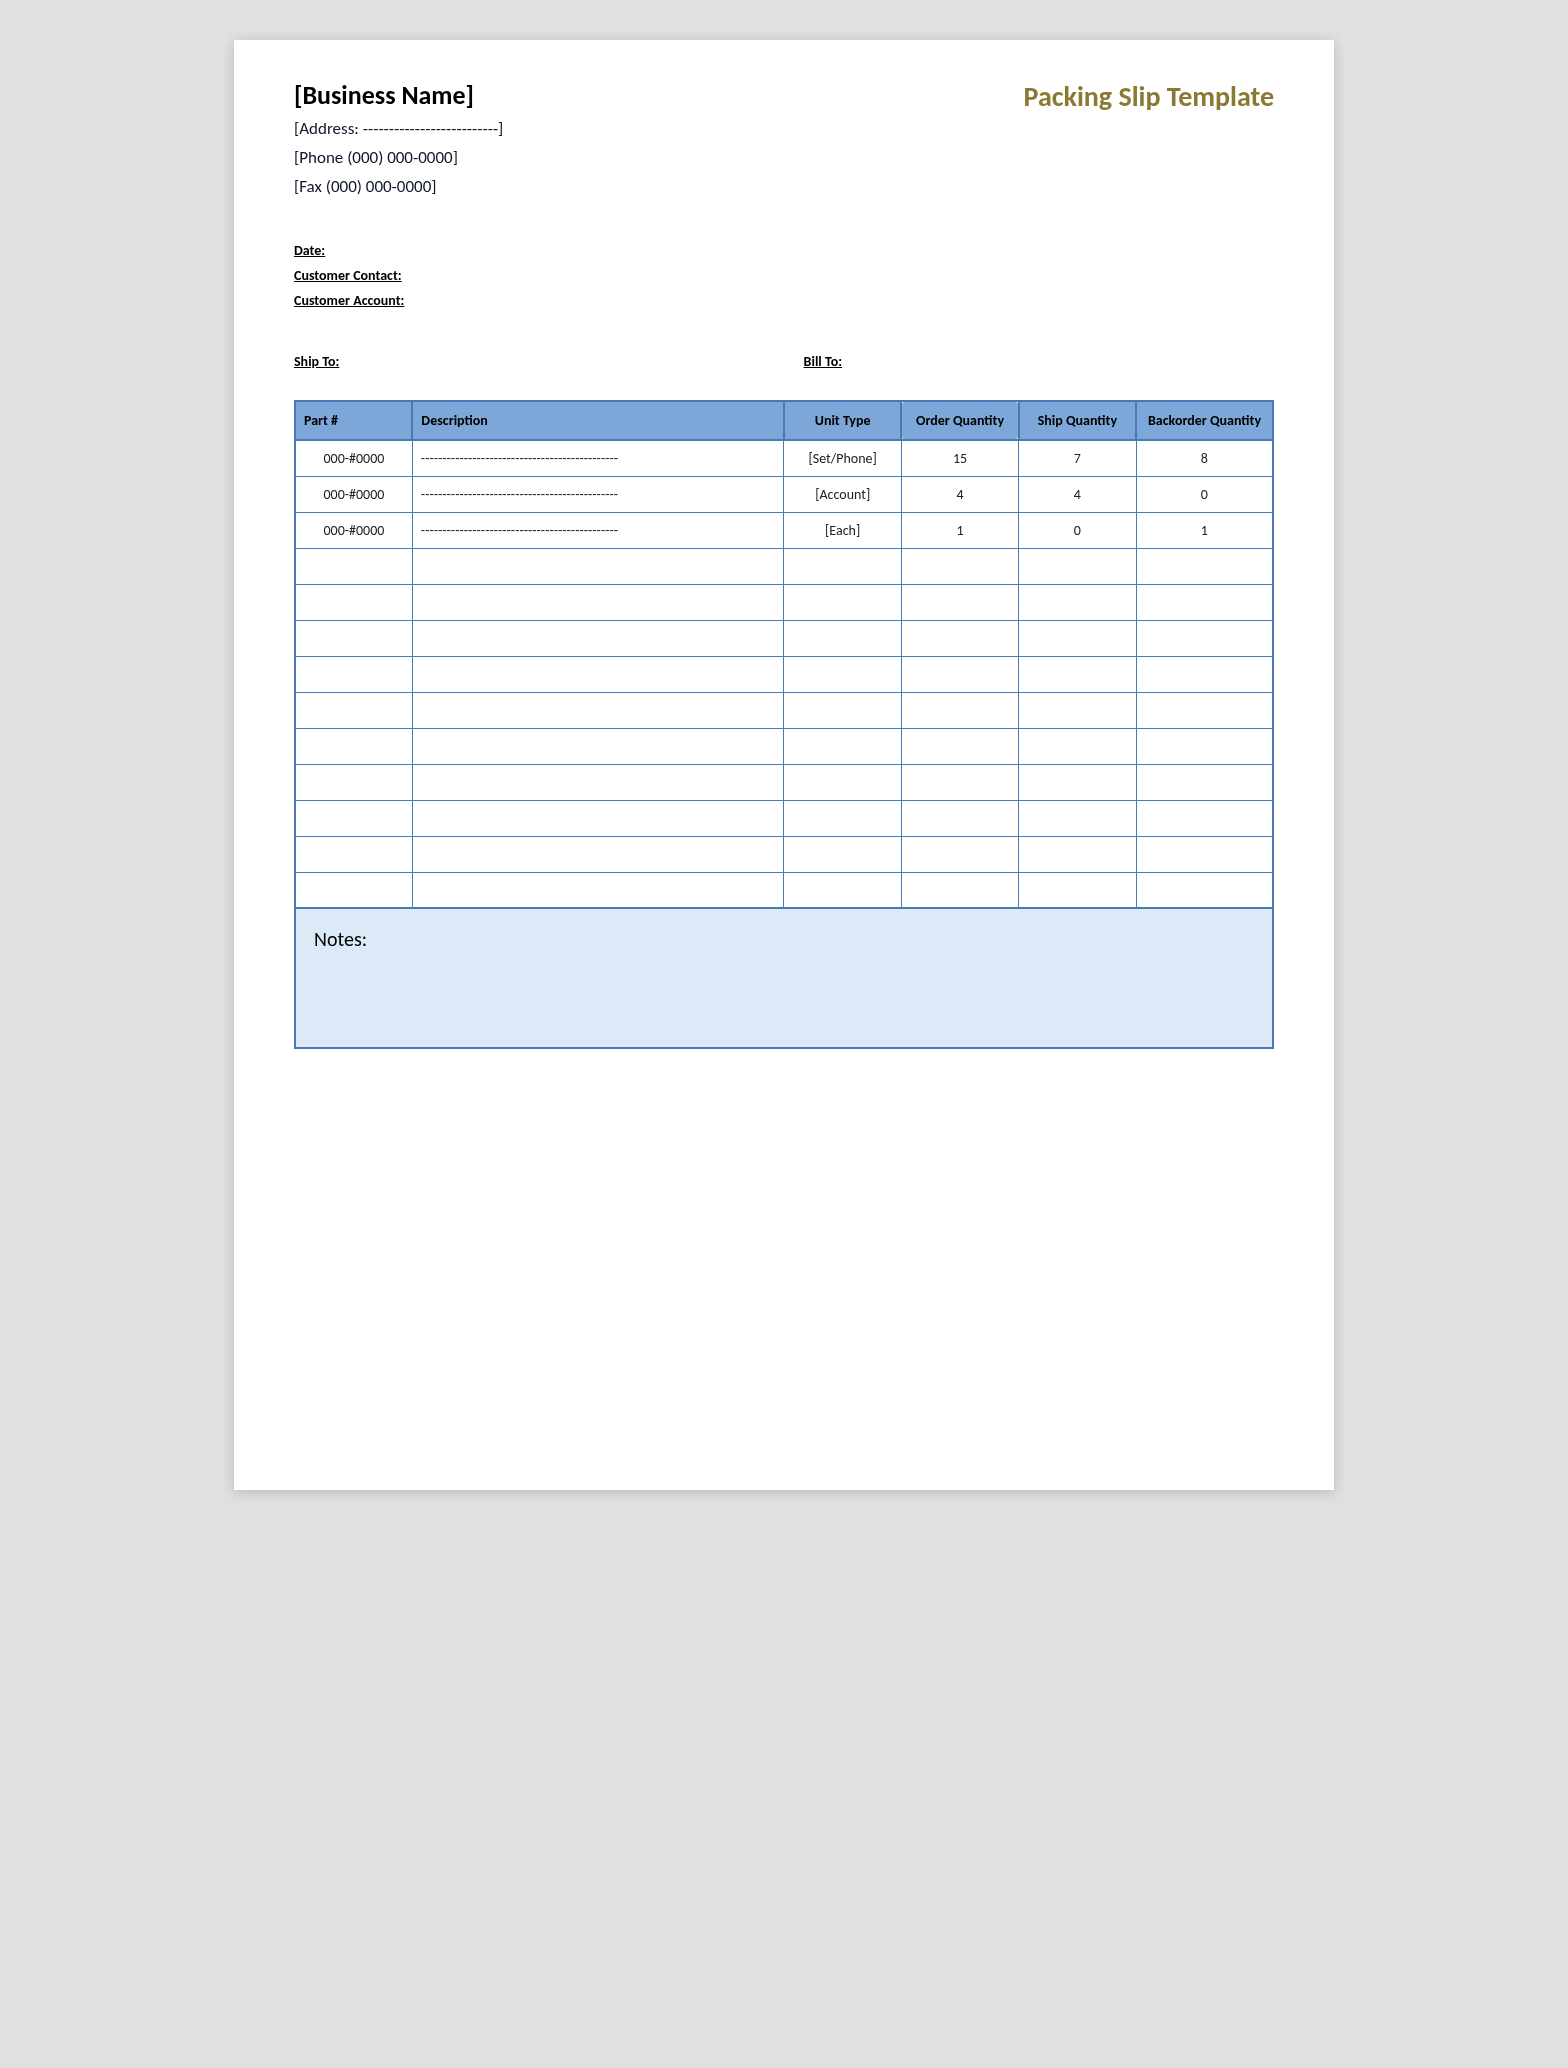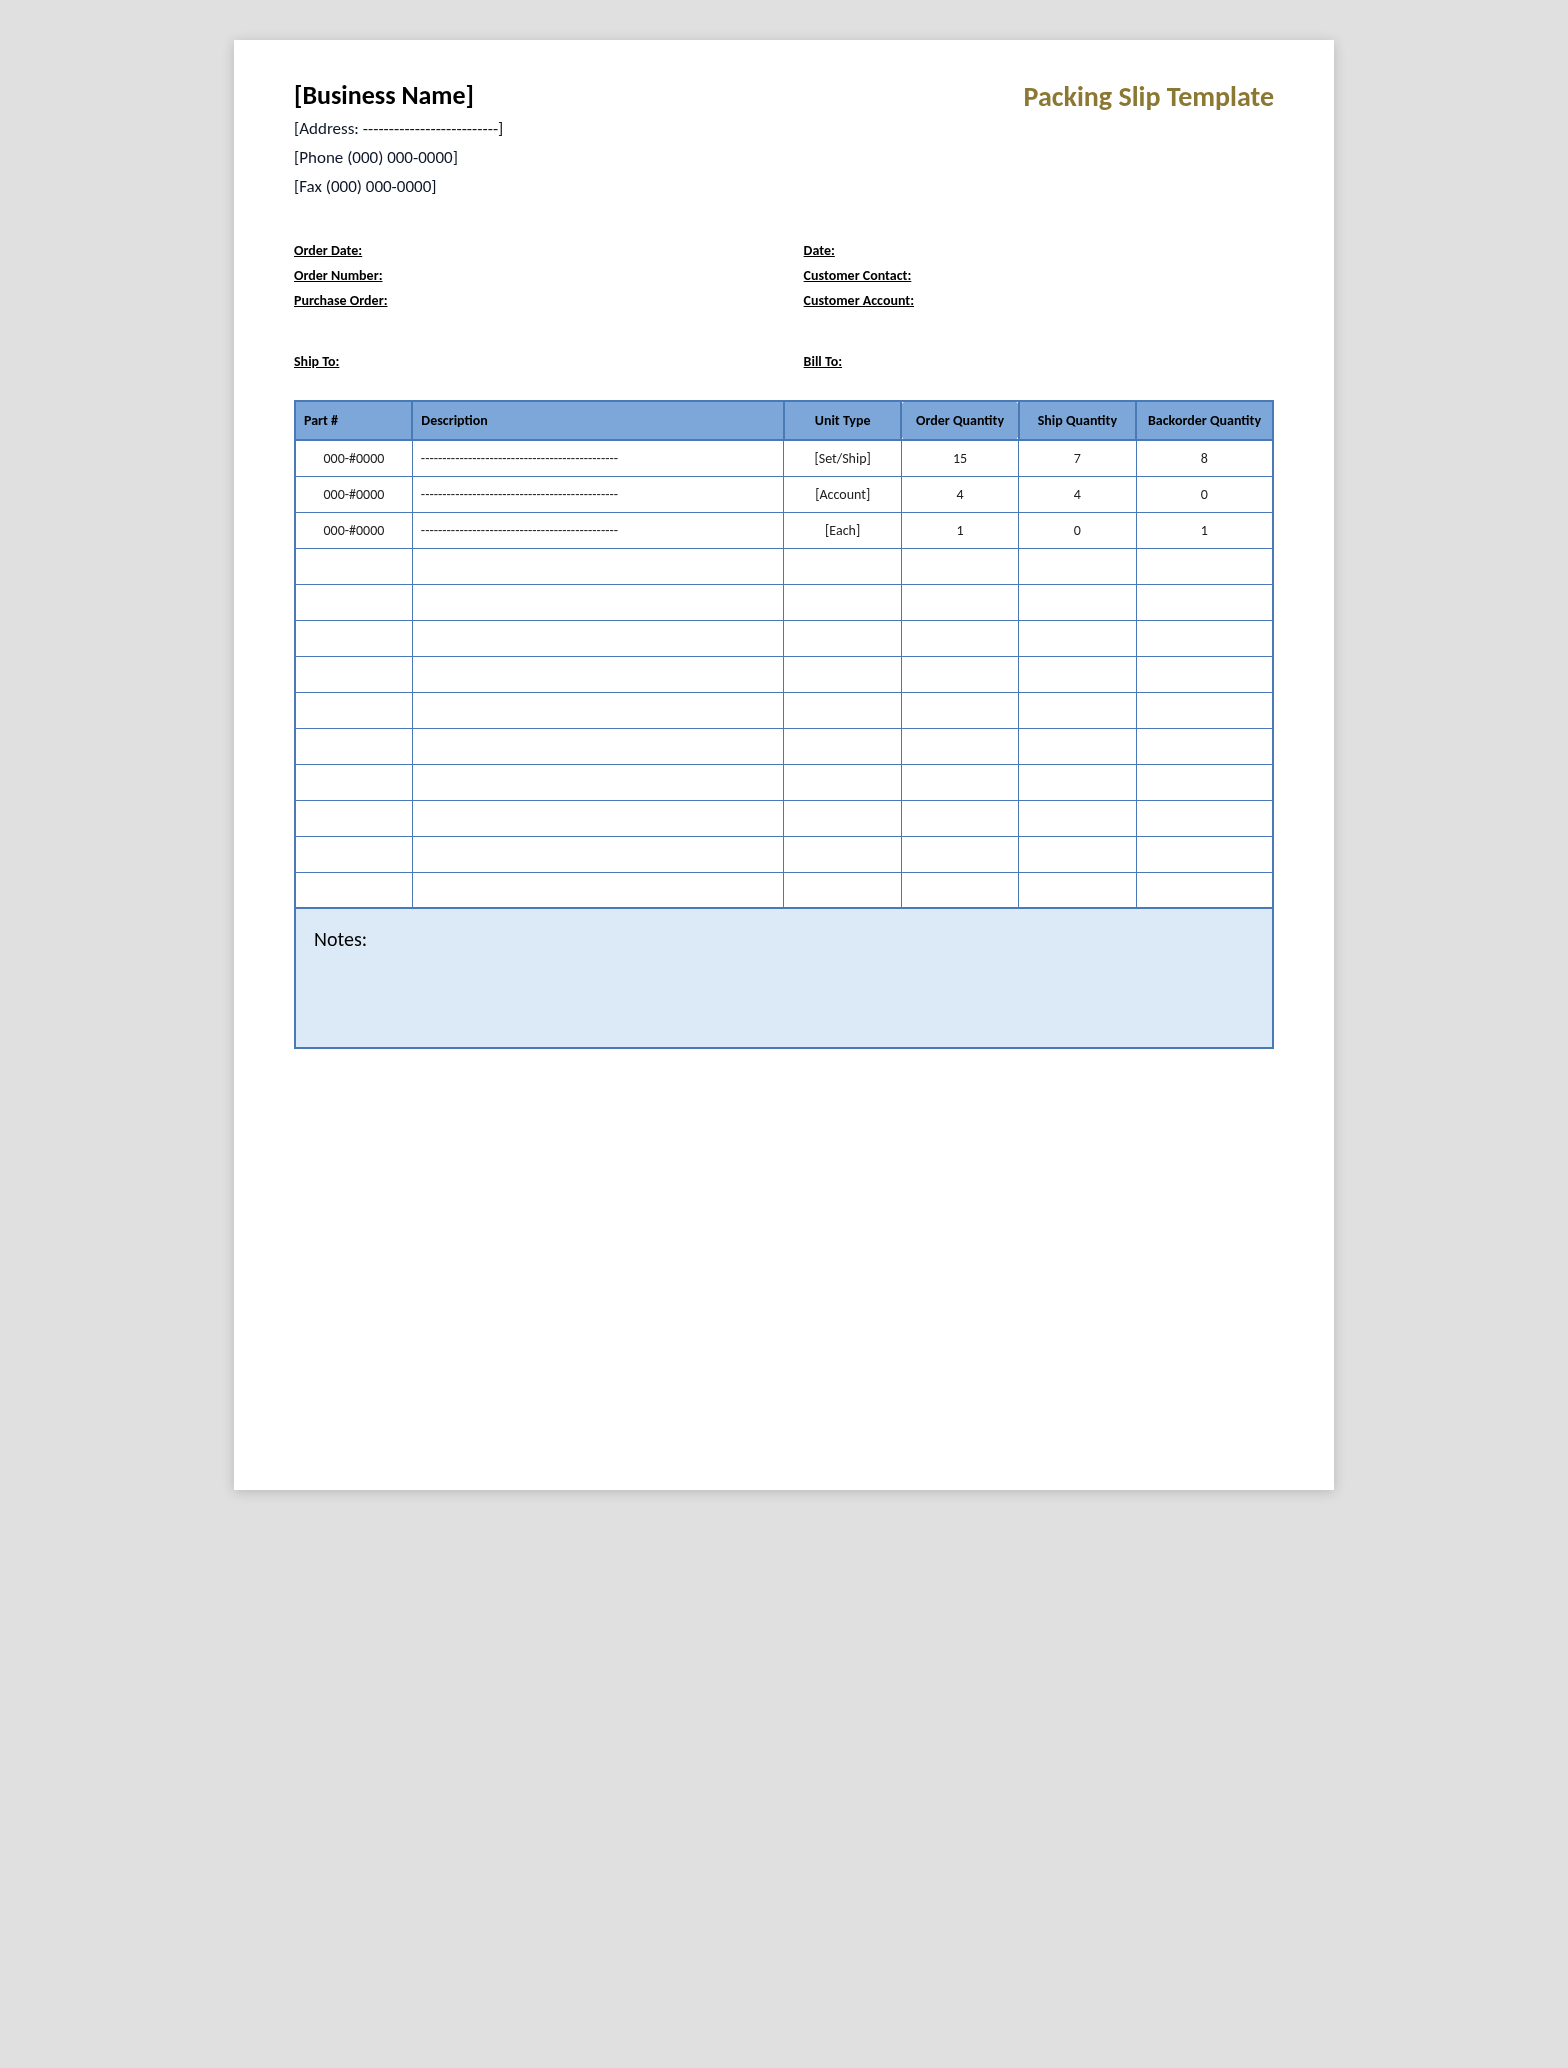--- a/index.html
+++ b/index.html
@@ -150,34 +150,20 @@
       <div class="business-info">
         <div>[Address: --------------------------]</div>
         <div>[Phone (000) 000-0000]</div>
         <div>[Fax (000) 000-0000]</div>
       </div>
     </div>
     <div class="packing-slip-title">Packing Slip Template</div>
   </div>
 
   <div class="info-section">
-    <div class="info-col">
-      <div class="info-row">
-        <span class="info-label">Order Date:</span>
-        <span class="info-value"></span>
-      </div>
-      <div class="info-row">
-        <span class="info-label">Order Number:</span>
-        <span class="info-value"></span>
-      </div>
-      <div class="info-row">
-        <span class="info-label">Purchase Order:</span>
-        <span class="info-value"></span>
-      </div>
-    </div>
     <div class="info-col">
       <div class="info-row">
         <span class="info-label">Date:</span>
         <span class="info-value"></span>
       </div>
       <div class="info-row">
         <span class="info-label">Customer Contact:</span>
         <span class="info-value"></span>
       </div>
       <div class="info-row">
@@ -205,21 +191,21 @@
           <th class="col-unit center">Unit Type</th>
           <th class="col-oq center">Order Quantity</th>
           <th class="col-sq center">Ship Quantity</th>
           <th class="col-bq center">Backorder Quantity</th>
         </tr>
       </thead>
       <tbody id="table-body">
       <tr>
     <td>000-#0000</td>
     <td class="left">----------------------------------------------</td>
-    <td>[Set/Ship]</td>
+    <td>[Set/Phone]</td>
     <td>15</td>
     <td>7</td>
     <td>8</td>
   </tr>
           <tr>
     <td>000-#0000</td>
     <td class="left">----------------------------------------------</td>
     <td>[Account]</td>
     <td>4</td>
     <td>4</td>

